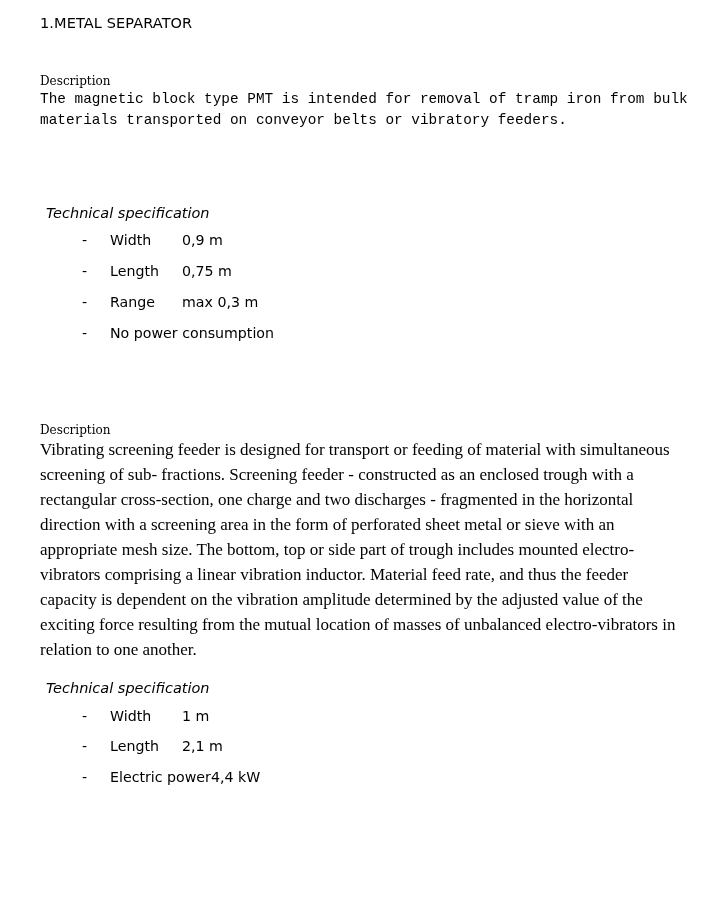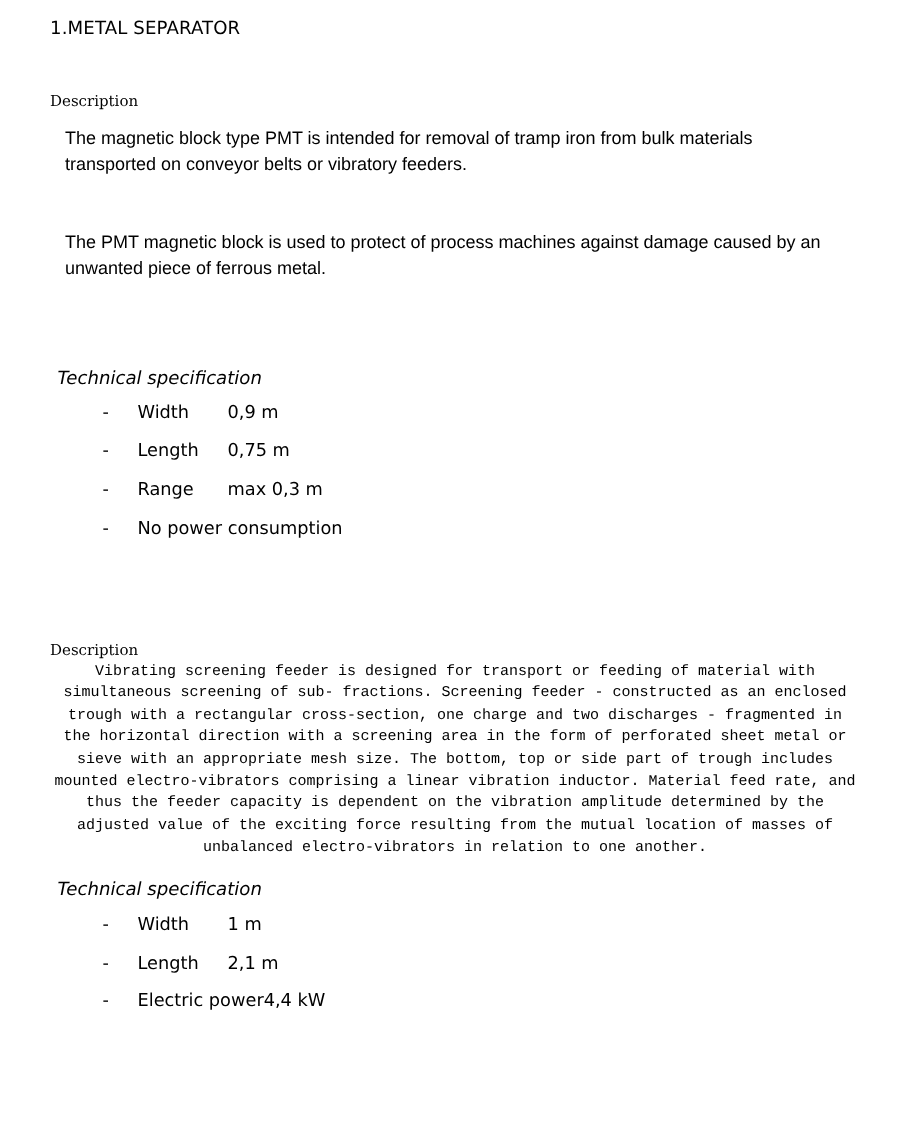--- a/index.html
+++ b/index.html
@@ -28,31 +28,30 @@
     margin: 0;
     letter-spacing: 0.1px;
   }
   .heading {
     font-family: "DejaVu Serif", serif;
     font-size: 12px;
     line-height: 1.3;
     margin: 0;
   }
   .body-serif {
-    font-family: Liberation Sans, sans-serif;
+    font-family: Liberation Mono, monospace;
     font-size: 14.4px;
     line-height: 1.47;
-    margin: 12px;
+    margin: 0;
   }
   .body-sans {
-    font-family: Liberation Mono, monospace;
-    font-size: 12px;
+    font-family: Liberation Serif, serif;
+    font-size: 17px;
     line-height: 1.47;
     margin: 0;
-    text-align: center;
   }
   .spacer-xl { height: 40px; }
   .spacer-lg { height: 26px; }
   .spacer-md { height: 16px; }
 
   .spec-title {
     font-family: "DejaVu Sans", sans-serif;
     font-size: 14.5px;
     line-height: 1.35;
     margin: 0 0 0 6px;
@@ -93,21 +92,20 @@
   <div>
     <p class="section-title">1.METAL SEPARATOR</p>
 
     <div class="spacer-xl"></div>
 
     <p class="heading">Description</p>
     <p class="body-serif">The magnetic block type PMT is intended for removal of tramp iron from bulk materials transported on conveyor belts or vibratory feeders.</p>
 
     <div class="spacer-md"></div>
 
-    <p class="body-serif">The PMT magnetic block is used to protect of process machines against damage caused by an unwanted piece of ferrous metal.</p>
 
     <div style="height:56px"></div>
 
     <p class="spec-title">Technical specification</p>
 
     <ul class="spec-list">
       <li>
         <span class="dash">-</span>
         <span class="spec-name">Width</span>
         <span class="spec-value">0,9 m</span>

